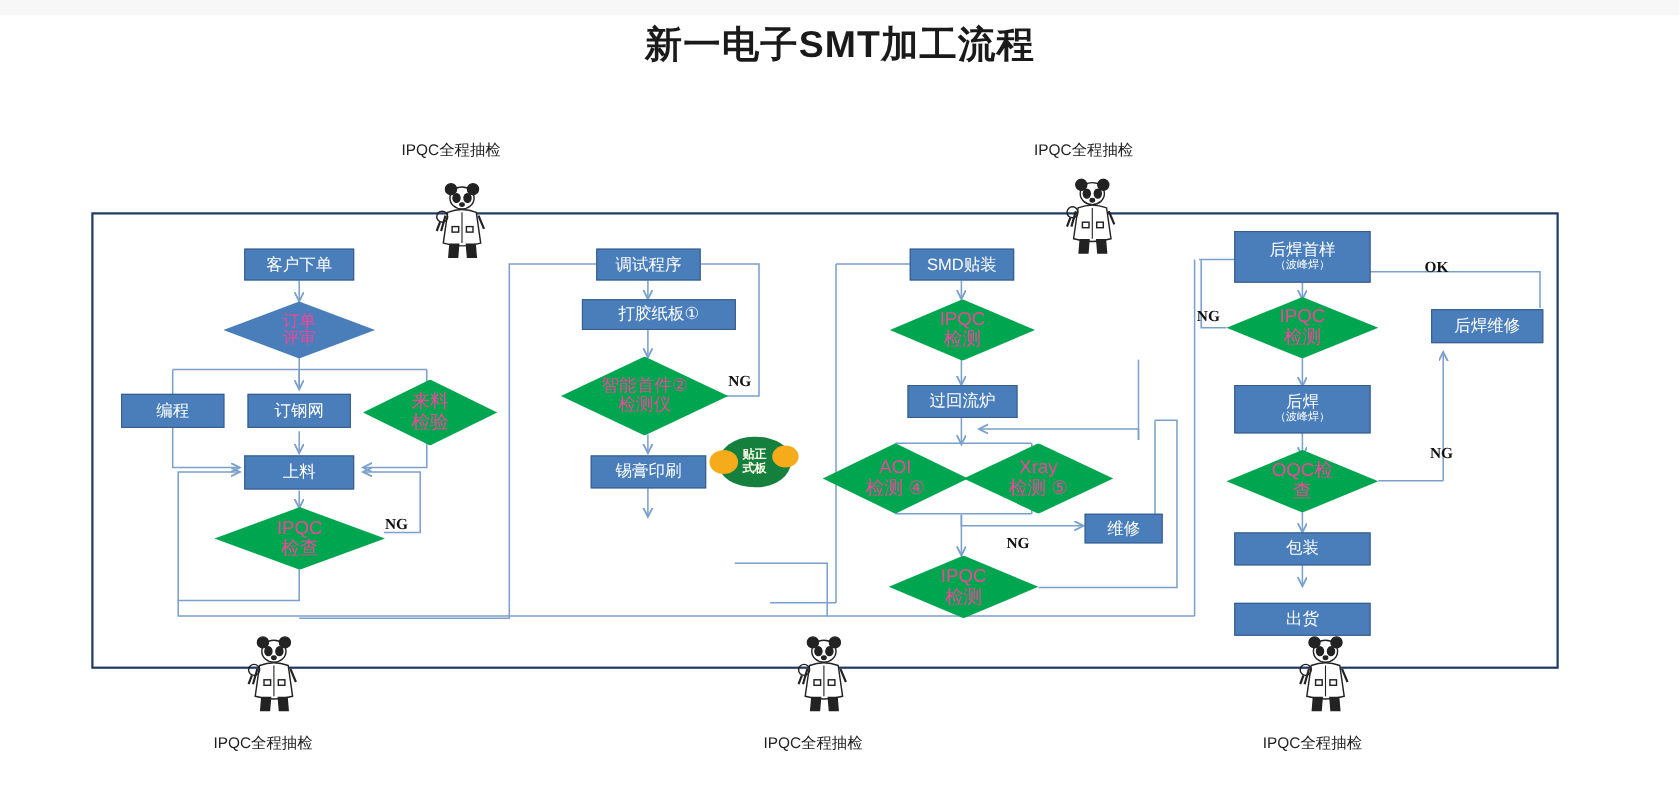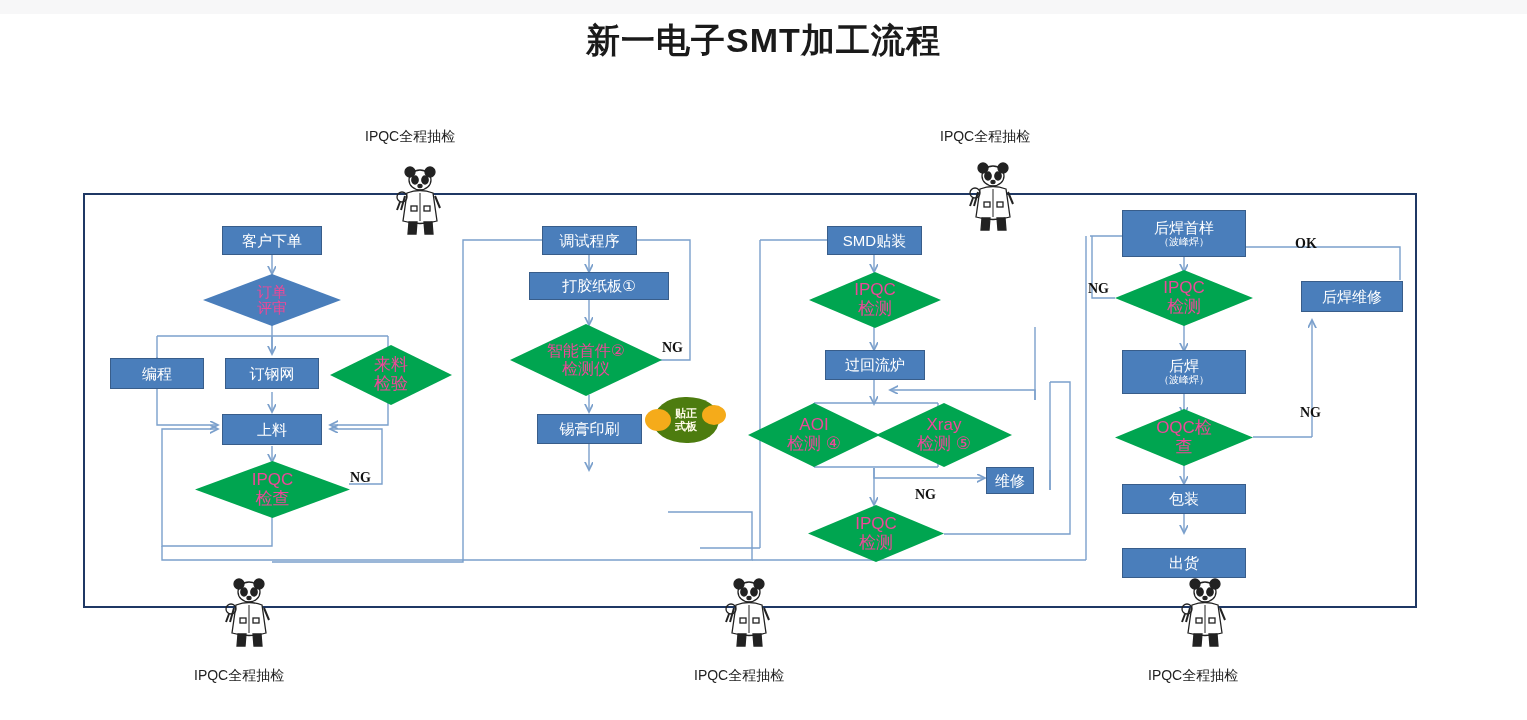--- a/index.html
+++ b/index.html
@@ -33,21 +33,21 @@
     color:#ec4899;line-height:1.1;
   }
   .dia .inner{position:relative;z-index:2;padding:0 2px;}
   .diashape{position:absolute;left:0;top:0;width:100%;height:100%;z-index:1;}
   .dia.green .diashape{background:#00a550;clip-path:polygon(50% 0,100% 50%,50% 100%,0 50%);}
   .dia.blue .diashape{background:#4a7ebb;clip-path:polygon(50% 0,100% 50%,50% 100%,0 50%);}
   .dia .inner{font-size:15px;}
   .dia.small .inner{font-size:17px;}
   .dia.tiny .inner{font-size:16px;}
   .cloud{
-    position:absolute;background:#4d7c0f;color:#fffbe8;border-radius:50% 50% 48% 52%/55% 45% 52% 48%;
+    position:absolute;background:#15803d;color:#fffbe8;border-radius:50% 50% 48% 52%/55% 45% 52% 48%;
     display:flex;align-items:center;justify-content:center;text-align:center;
     font-size:11px;line-height:1.15;font-weight:700;
   }
   .cloud:before,.cloud:after{content:"";position:absolute;background:#f5ab1a;border-radius:50%;}
   .cloud:before{width:26px;height:22px;left:-8px;top:12px;}
   .cloud:after{width:24px;height:20px;right:-7px;top:8px;}
   
   .lbl{position:absolute;font-family:"Liberation Serif","DejaVu Serif",serif;font-weight:700;font-size:14px;color:#111;}
   .caplbl{position:absolute;font-size:14px;color:#222;white-space:nowrap;
           font-family:"Liberation Sans","DejaVu Sans",sans-serif;}
@@ -242,21 +242,21 @@
   </div>
 
   <div class="node dia green small" style="left:748px;top:403px;width:132px;height:64px;">
     <div class="diashape"></div>
     <div class="inner">
       <div>AOI</div>
       <div>检测 ④</div>
     </div>
   </div>
 
-  <div class="node box" style="left:986px;top:467px;width:48px;height:27px;">
+  <div class="node box" style="left:986px;top:467px;width:71px;height:27px;">
     <span class="t1">维修</span>
   </div>
 
   <div class="lbl" style="left:915px;top:487px;">NG</div>
 
   <div class="node dia green small" style="left:808px;top:505px;width:136px;height:57px;">
     <div class="diashape"></div>
     <div class="inner">
       <div>IPQC</div>
       <div>检测</div>

